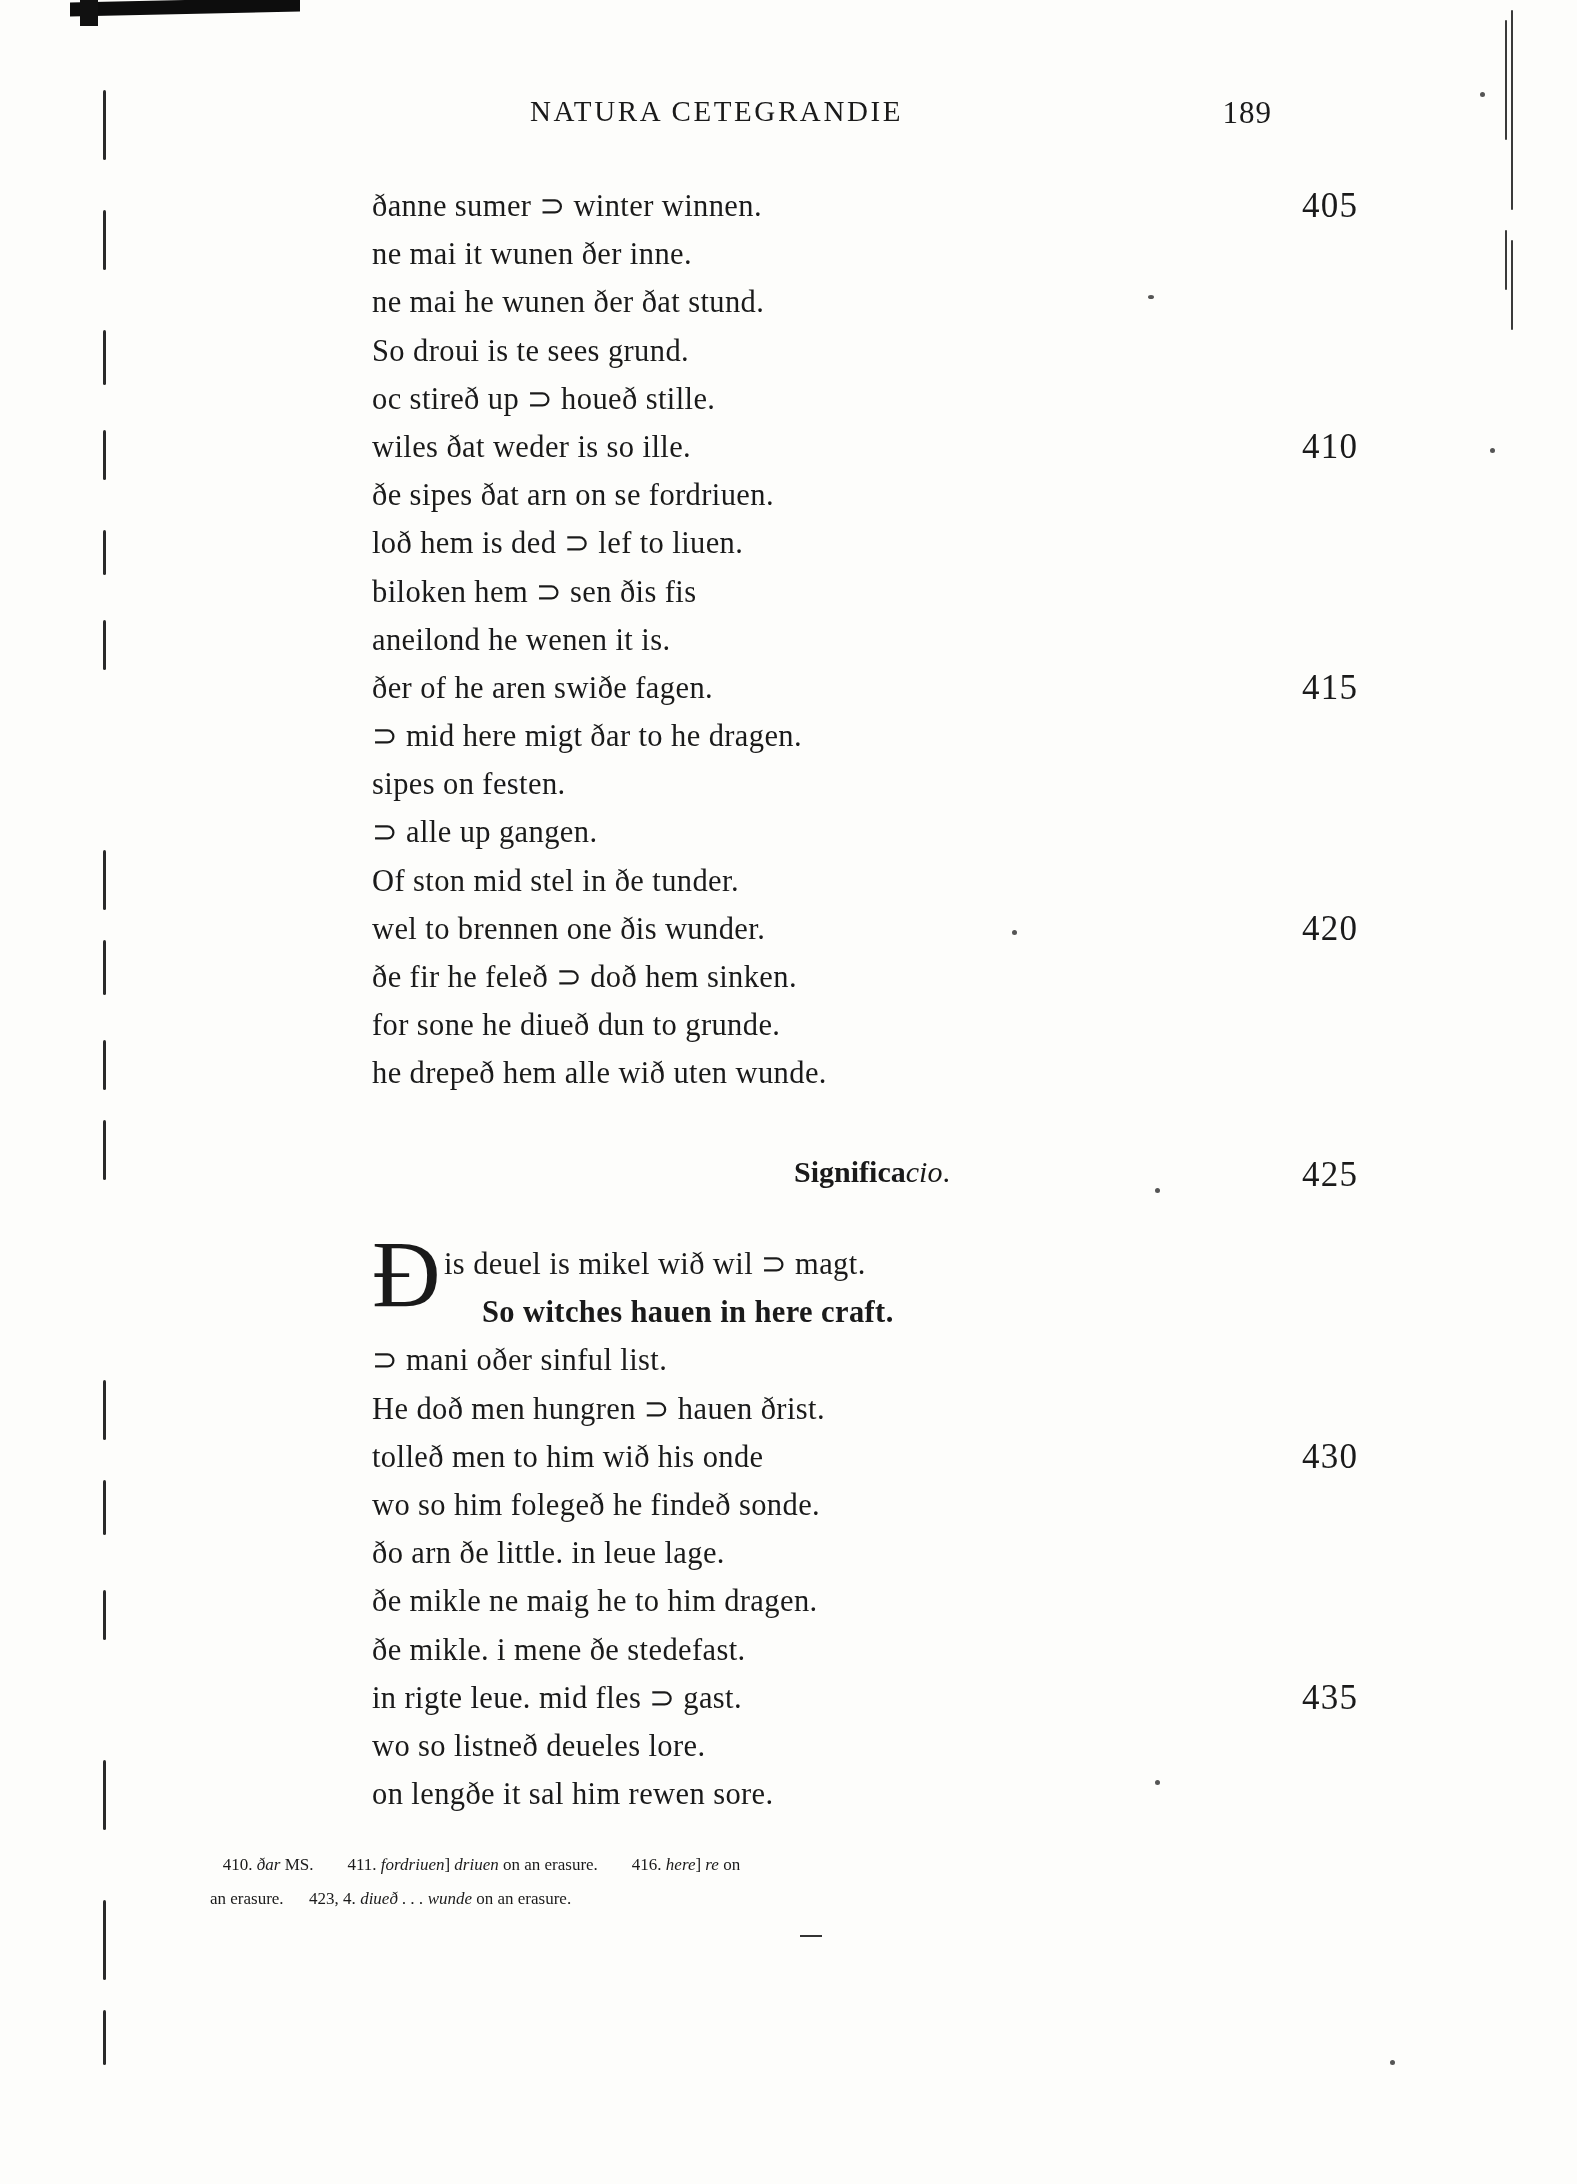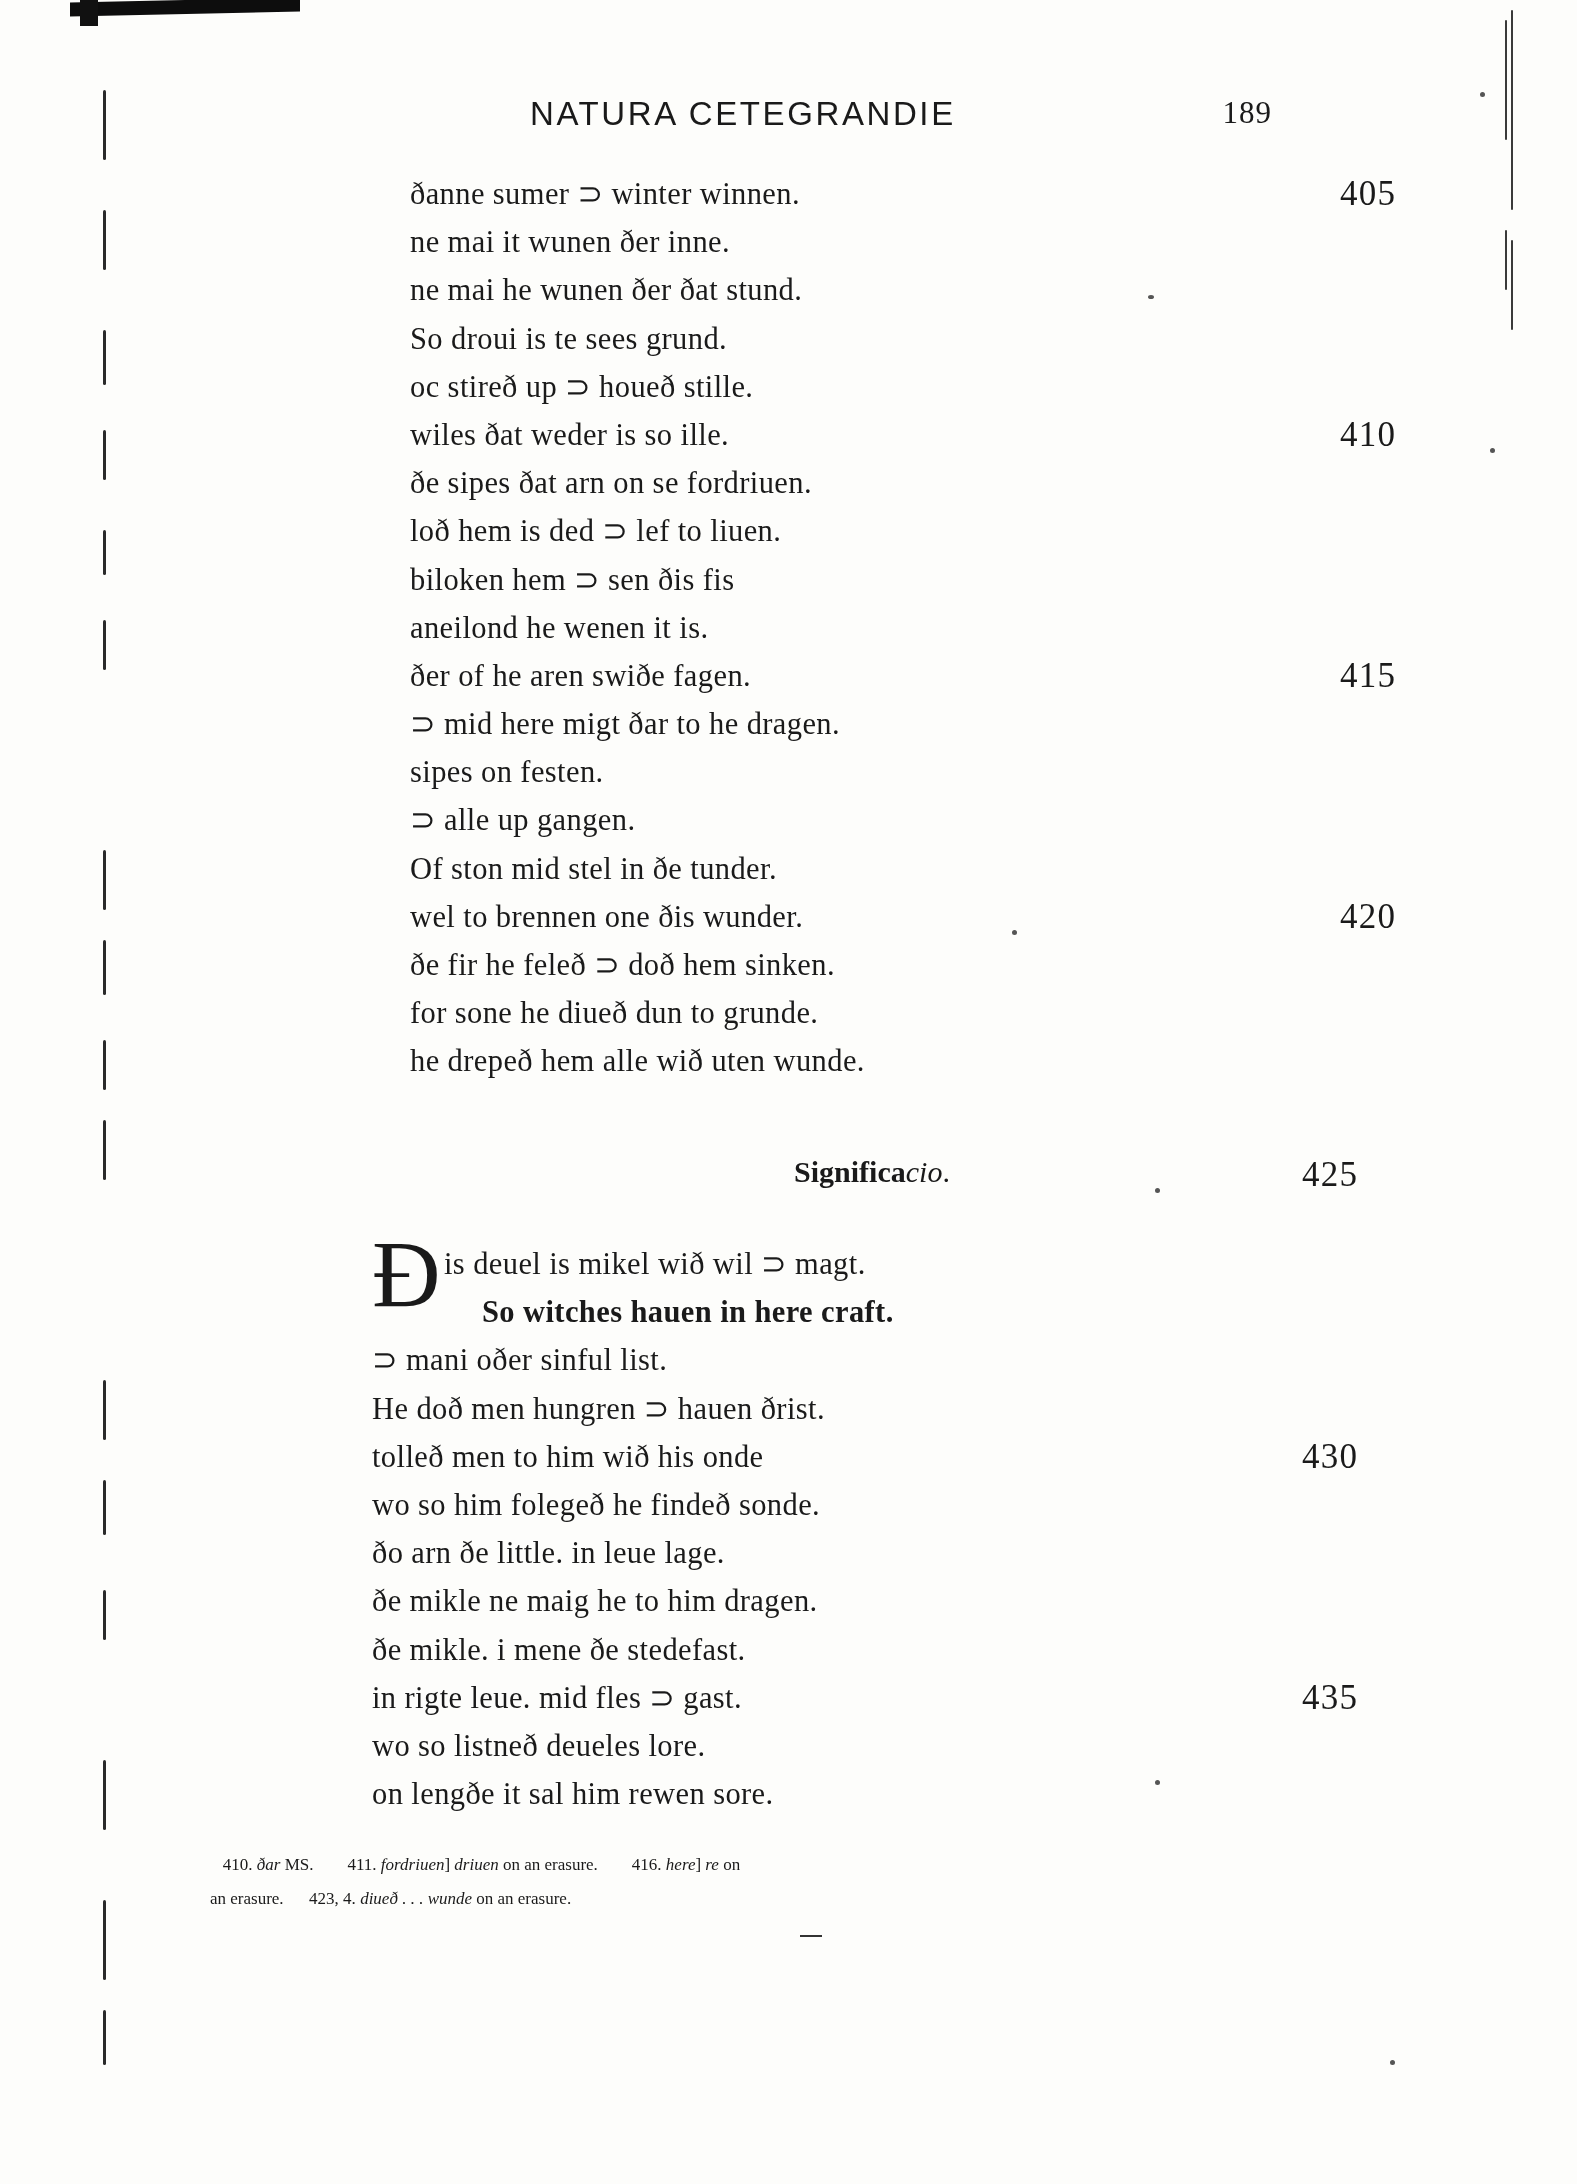--- a/index.html
+++ b/index.html
@@ -75,38 +75,38 @@
   .header {
     position: absolute;
     left: 220px; top: 95px;
     width: 1160px;
     display: flex;
     align-items: baseline;
   }
   .running-title {
     flex: 0 0 auto;
     margin-left: 310px;
-    font-size: 33px;
+    font-size: 29px;
     letter-spacing: 2.6px;
-    font-family: Liberation Sans, sans-serif;
+    font-family: Liberation Serif, serif;
   }
   .folio {
     position: absolute;
     right: 108px;
     top: 0;
     font-size: 31px;
     letter-spacing: 1px;
   }
 
   .verse-block {
     position: absolute;
     left: 372px;
     width: 1000px;
   }
-  .verse-block.first { top: 170px; margin-left: 38px; }
+  .verse-block.first { top: 182px; }
   .verse-block.second { top: 1240px; }
 
   .line {
     position: relative;
     height: 48.2px;
     font-size: 30.5px;
     line-height: 48.2px;
     white-space: pre;
   }
   .line .txt { letter-spacing: 0.4px; }

